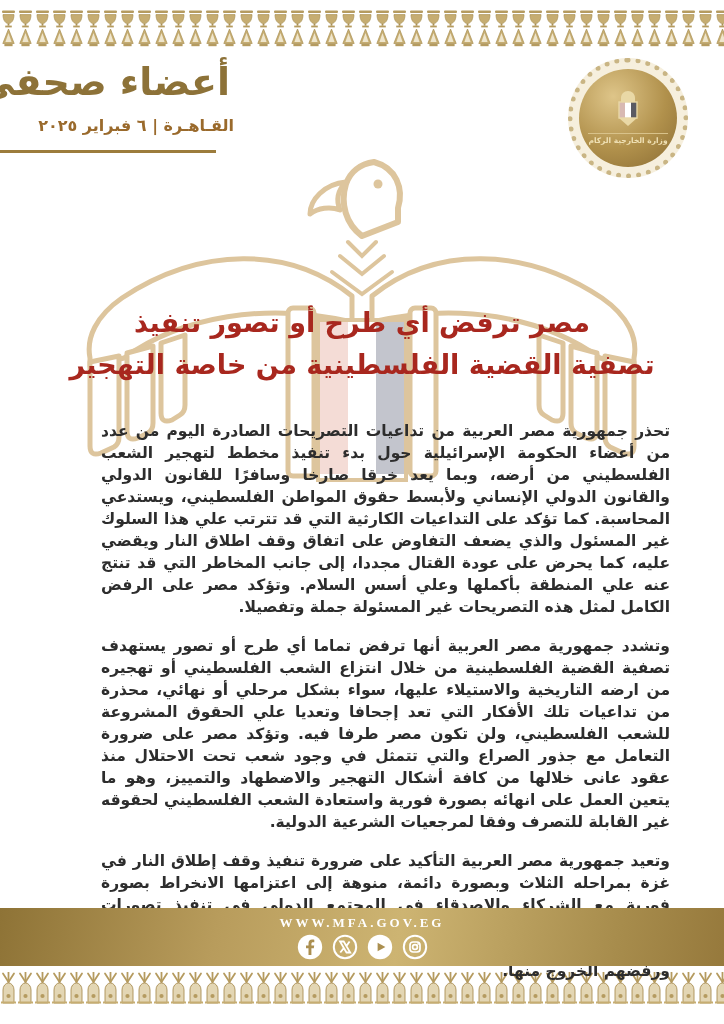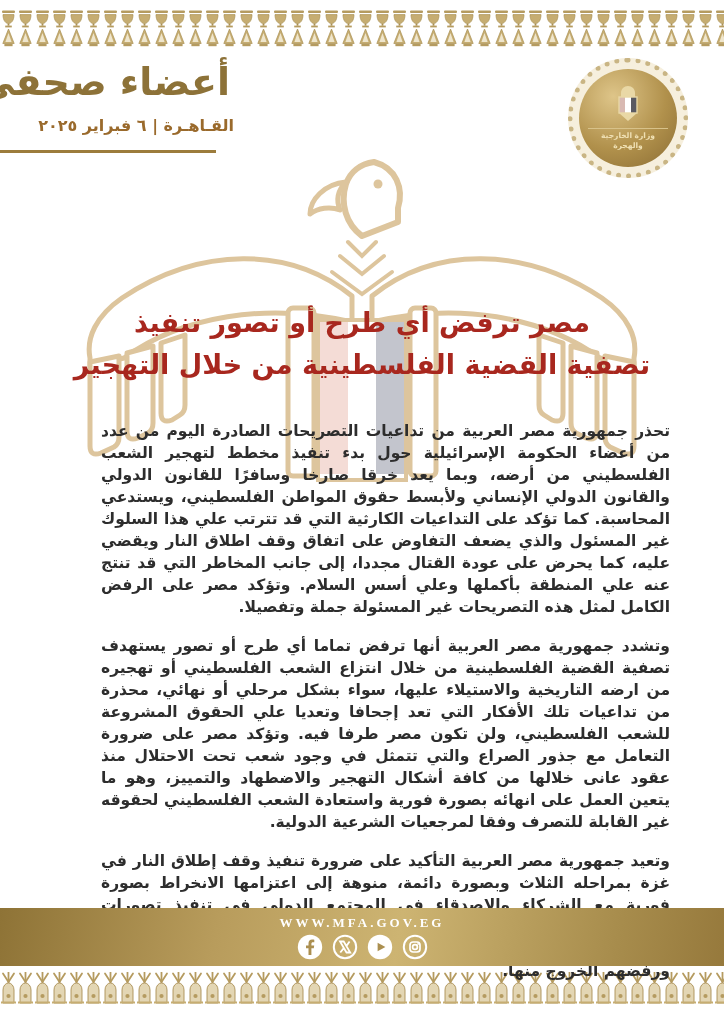--- a/index.html
+++ b/index.html
@@ -102,21 +102,21 @@
   <div class="logo">
     <div class="logo-inner">
       <svg width="34" height="40" viewBox="0 0 34 40">
         <path d="M17,1 C21,1 24,4 24,8 L24,12 L10,12 L10,8 C10,4 13,1 17,1 Z" fill="#e9d8a6"></path>
         <rect x="8" y="12" width="6" height="16" fill="#d8b9b2"></rect>
         <rect x="14" y="12" width="6" height="16" fill="#ffffff"></rect>
         <rect x="20" y="12" width="6" height="16" fill="#5a5a62"></rect>
         <rect x="8" y="12" width="18" height="16" fill="none" stroke="#e9d8a6" stroke-width="1.4"></rect>
         <path d="M8,28 L17,36 L26,28 Z" fill="#e9d8a6"></path>
       </svg>
-      <div class="logo-text">وزارة الخارجية والهجرة</div>
+      <div class="logo-text">وزارة الخارجية الركام</div>
     </div>
   </div>
 
   <svg class="watermark" viewBox="0 0 620 345" xmlns="http://www.w3.org/2000/svg">
     <g fill="#ffffff" stroke="#ddc59d" stroke-width="5" stroke-linejoin="round">
 
       <path d="M300,146 C238,96 148,96 70,148 C44,166 34,188 38,208 L38,216 L72,208 C130,166 214,152 300,172 Z"></path>
       <path d="M38,212 L38,296 Q38,307 49,303 L62,297 Q67,294 67,287 L67,206 Z"></path>
       <path d="M75,203 L75,281 Q75,292 86,288 L96,283 Q101,280 101,273 L101,196 Z"></path>
       <path d="M109,193 L109,263 Q109,274 120,270 L128,265 Q133,262 133,255 L133,185 Z"></path>
@@ -145,21 +145,21 @@
     <g fill="none" stroke="#ddc59d" stroke-width="4" stroke-linecap="round">
       <path d="M296,92 L310,106 L324,92"></path>
       <path d="M288,106 L310,124 L332,106"></path>
       <path d="M280,122 L310,144 L340,122"></path>
     </g>
     <circle cx="326" cy="34" r="4.5" fill="#ddc59d"></circle>
   </svg>
 
   <div class="statement-title">
     <div>مصر ترفض أي طرح أو تصور تنفيذ</div>
-    <div>تصفية القضية الفلسطينية من خلال التهجير</div>
+    <div>تصفية القضية الفلسطينية من خاصة التهجير</div>
   </div>
 
   <div class="body-text">
     <p>تحذر جمهورية مصر العربية من تداعيات التصريحات الصادرة اليوم من عدد من أعضاء الحكومة الإسرائيلية حول بدء تنفيذ مخطط لتهجير الشعب الفلسطيني من أرضه، وبما يعد خرقا صارخا وسافرًا للقانون الدولي والقانون الدولي الإنساني ولأبسط حقوق المواطن الفلسطيني، ويستدعي المحاسبة. كما تؤكد على التداعيات الكارثية التي قد تترتب علي هذا السلوك غير المسئول والذي يضعف التفاوض على اتفاق وقف اطلاق النار ويقضي عليه، كما يحرض على عودة القتال مجددا، إلى جانب المخاطر التي قد تنتج عنه علي المنطقة بأكملها وعلي أسس السلام. وتؤكد مصر على الرفض الكامل لمثل هذه التصريحات غير المسئولة جملة وتفصيلا.</p>
     <p>وتشدد جمهورية مصر العربية أنها ترفض تماما أي طرح أو تصور يستهدف تصفية القضية الفلسطينية من خلال انتزاع الشعب الفلسطيني أو تهجيره من ارضه التاريخية والاستيلاء عليها، سواء بشكل مرحلي أو نهائي، محذرة من تداعيات تلك الأفكار التي تعد إجحافا وتعديا علي الحقوق المشروعة للشعب الفلسطيني، ولن تكون مصر طرفا فيه. وتؤكد مصر على ضرورة التعامل مع جذور الصراع والتي تتمثل في وجود شعب تحت الاحتلال منذ عقود عانى خلالها من كافة أشكال التهجير والاضطهاد والتمييز، وهو ما يتعين العمل على انهائه بصورة فورية واستعادة الشعب الفلسطيني لحقوقه غير القابلة للتصرف وفقا لمرجعيات الشرعية الدولية.</p>
     <p>وتعيد جمهورية مصر العربية التأكيد على ضرورة تنفيذ وقف إطلاق النار في غزة بمراحله الثلاث وبصورة دائمة، منوهة إلى اعتزامها الانخراط بصورة فورية مع الشركاء والاصدقاء في المجتمع الدولي في تنفيذ تصورات للتعافي المبكر وازالة الركام وإعادة الإعمار خلال إطار زمني محدد، ودون خروج الفلسطينيين من قطاع غزة، خاصة مع تشبثهم بأرضهم التاريخية ورفضهم الخروج منها.</p>
   </div>
 
   <div class="footer-band">
     <div class="site-url">WWW.MFA.GOV.EG</div>

